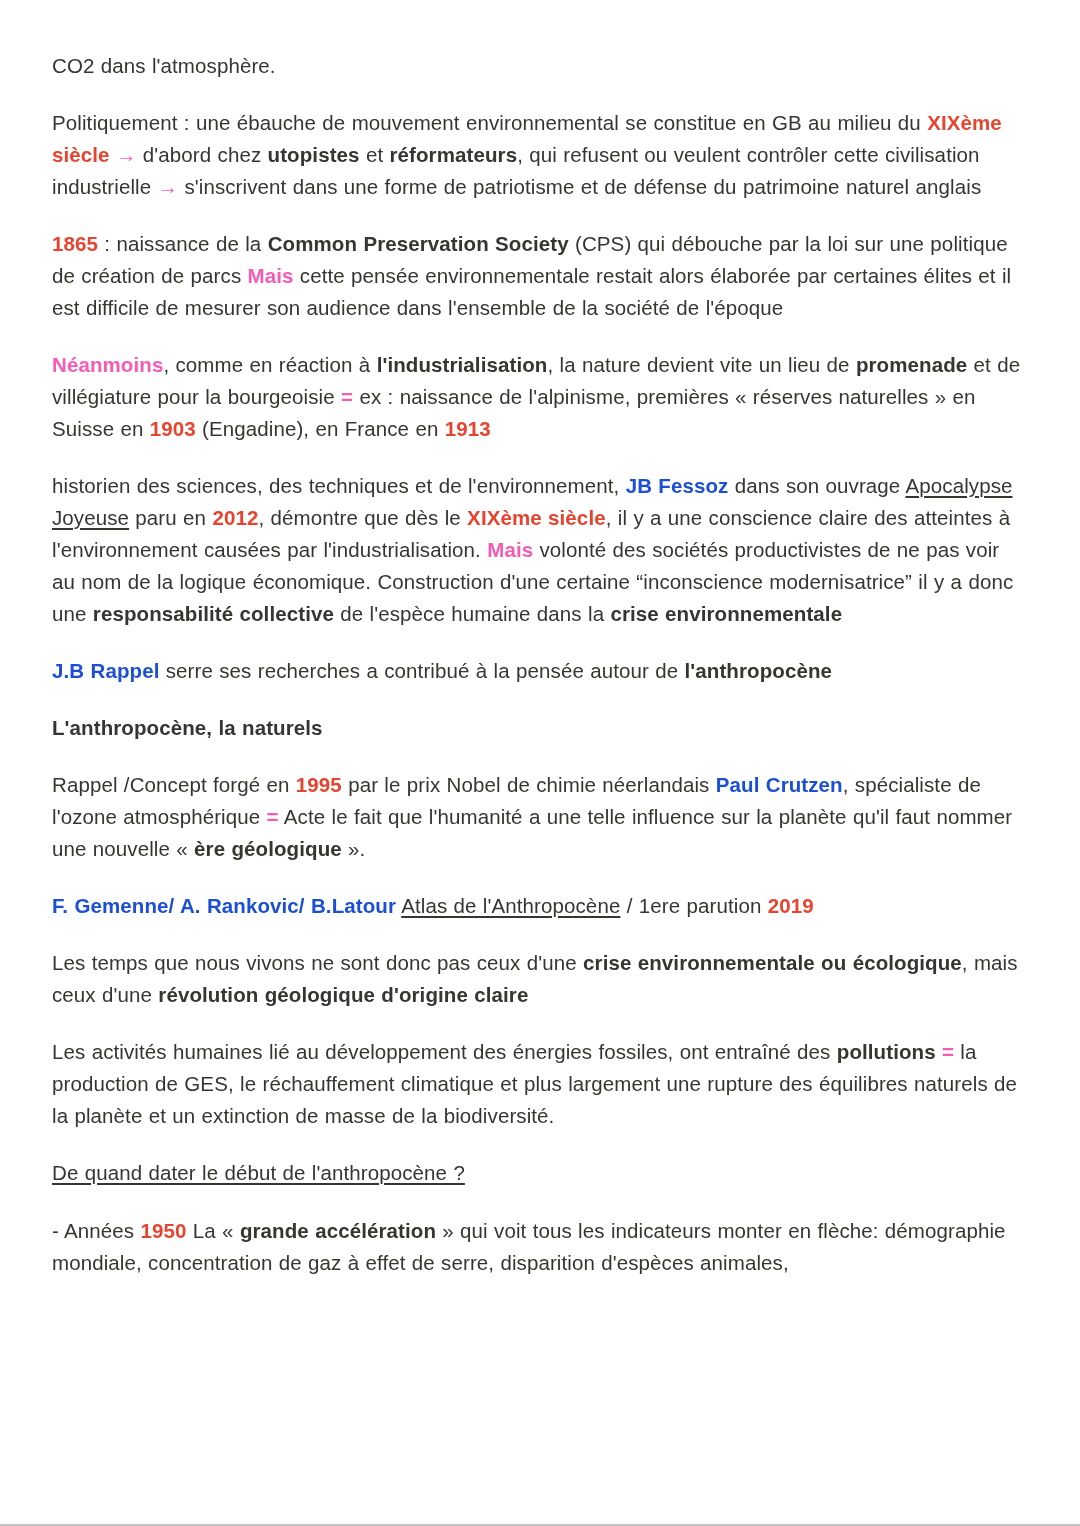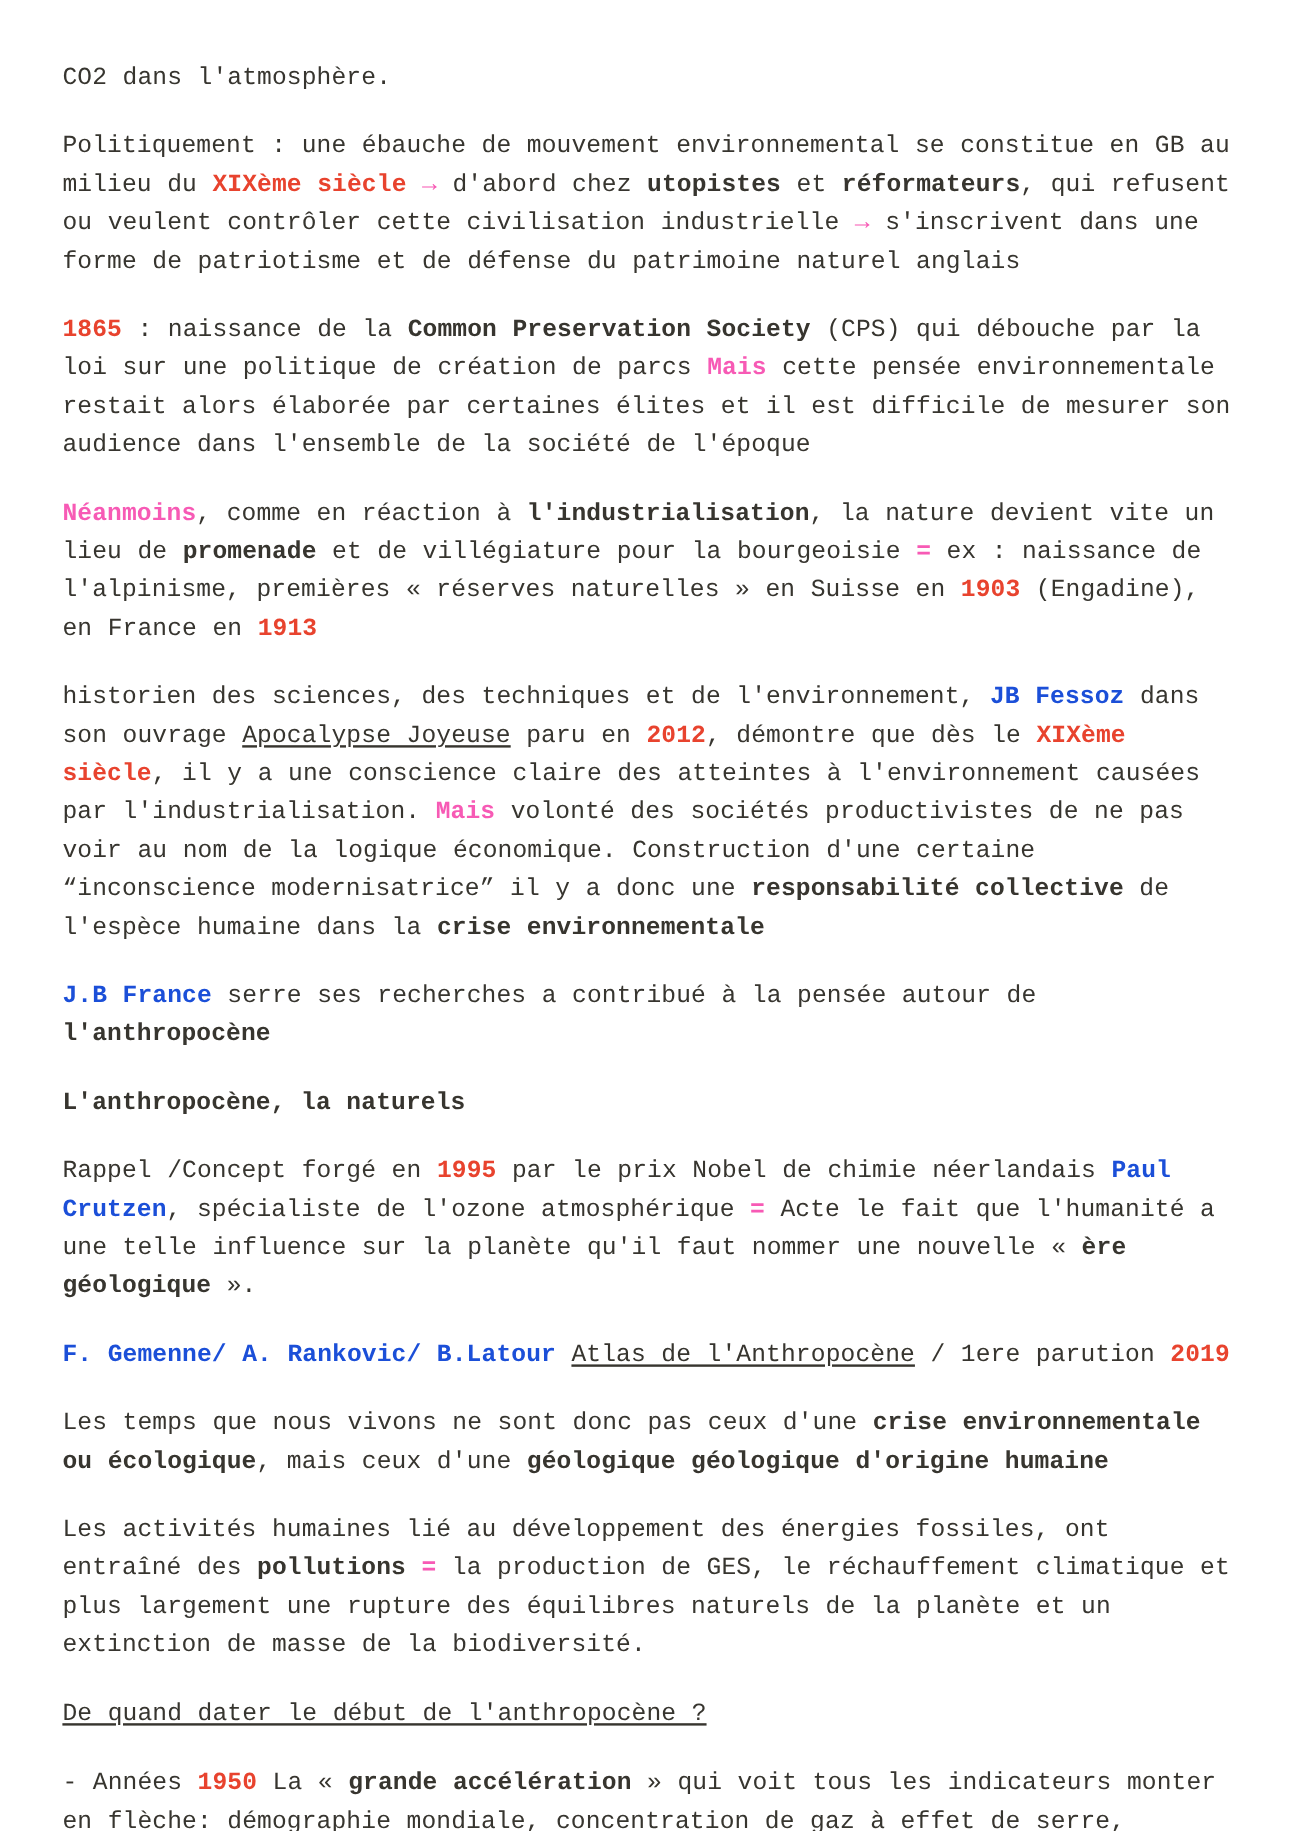--- a/index.html
+++ b/index.html
@@ -14,21 +14,20 @@
   }
   .doc {
     padding: 50px 52px 60px 52px;
   }
   .para {
     font-size: 20.5px;
     line-height: 32px;
     margin-bottom: 25px;
     letter-spacing: 0.1px;
     word-spacing: 0.5px;
-    font-family: Liberation Mono, monospace;
   }
   .para:last-child { margin-bottom: 0; margin-top: 26px; }
   .b { font-weight: 700; }
   .u { text-decoration: underline; text-underline-offset: 3px; text-decoration-thickness: 1.5px; }
   .red  { color: var(--red,  #e8432e); }
   .pink { color: var(--pink, #f75ab5); }
   .blue { color: var(--blue, #1b4fd8); }
   .page-bottom-divider {
     position: absolute;
     left: 0; right: 0; bottom: 0;
@@ -38,22 +37,22 @@
 </style>
 </head>
 <body>
 
 <div class="doc">
     <p class="para"><span>CO2 dans l'atmosphère.</span></p>
     <p class="para"><span>Politiquement : une ébauche de mouvement environnemental se constitue en GB au milieu du </span><span class="b red">XIXème siècle</span><span> </span><span class="pink">→</span><span> d'abord chez </span><span class="b">utopistes</span><span> et </span><span class="b">réformateurs</span><span>, qui refusent ou veulent contrôler cette civilisation industrielle </span><span class="pink">→</span><span> s'inscrivent dans une forme de patriotisme et de défense du patrimoine naturel anglais</span></p>
     <p class="para"><span class="b red">1865</span><span> : naissance de la </span><span class="b">Common Preservation Society</span><span> (CPS) qui débouche par la loi sur une politique de création de parcs </span><span class="b pink">Mais</span><span> cette pensée environnementale restait alors élaborée par certaines élites et il est difficile de mesurer son audience dans l'ensemble de la société de l'époque</span></p>
     <p class="para"><span class="b pink">Néanmoins</span><span>, comme en réaction à </span><span class="b">l'industrialisation</span><span>, la nature devient vite un lieu de </span><span class="b">promenade</span><span> et de villégiature pour la bourgeoisie </span><span class="b pink">=</span><span> ex : naissance de l'alpinisme, premières « réserves naturelles » en Suisse en </span><span class="b red">1903</span><span> (Engadine), en France en </span><span class="b red">1913</span></p>
     <p class="para"><span>historien des sciences, des techniques et de l'environnement, </span><span class="b blue">JB Fessoz</span><span> dans son ouvrage </span><span class="u">Apocalypse Joyeuse</span><span> paru en </span><span class="b red">2012</span><span>, démontre que dès le </span><span class="b red">XIXème siècle</span><span>, il y a une conscience claire des atteintes à l'environnement causées par l'industrialisation. </span><span class="b pink">Mais</span><span> volonté des sociétés productivistes de ne pas voir au nom de la logique économique. Construction d'une certaine “inconscience modernisatrice” il y a donc une </span><span class="b">responsabilité collective</span><span> de l'espèce humaine dans la </span><span class="b">crise environnementale</span></p>
-    <p class="para"><span class="b blue">J.B France</span><span> serre ses recherches a contribué à la pensée autour de </span><span class="b">l'anthropocène</span></p>
+    <p class="para"><span class="b blue">J.B Rappel</span><span> serre ses recherches a contribué à la pensée autour de </span><span class="b">l'anthropocène</span></p>
     <p class="para"><span class="b">L'anthropocène, la naturels</span></p>
     <p class="para"><span>Rappel /Concept forgé en </span><span class="b red">1995</span><span> par le prix Nobel de chimie néerlandais </span><span class="b blue">Paul Crutzen</span><span>, spécialiste de l'ozone atmosphérique </span><span class="b pink">=</span><span> Acte le fait que l'humanité a une telle influence sur la planète qu'il faut nommer une nouvelle « </span><span class="b">ère géologique</span><span> ».</span></p>
     <p class="para"><span class="b blue">F. Gemenne/ A. Rankovic/ B.Latour</span><span> </span><span class="u">Atlas de l'Anthropocène</span><span> / 1ere parution </span><span class="b red">2019</span></p>
-    <p class="para"><span>Les temps que nous vivons ne sont donc pas ceux d'une </span><span class="b">crise environnementale ou écologique</span><span>, mais ceux d'une </span><span class="b">géologique géologique d'origine humaine</span></p>
+    <p class="para"><span>Les temps que nous vivons ne sont donc pas ceux d'une </span><span class="b">crise environnementale ou écologique</span><span>, mais ceux d'une </span><span class="b">révolution géologique d'origine claire</span></p>
     <p class="para"><span>Les activités humaines lié au développement des énergies fossiles, ont entraîné des </span><span class="b">pollutions</span><span> </span><span class="b pink">=</span><span> la production de GES, le réchauffement climatique et plus largement une rupture des équilibres naturels de la planète et un extinction de masse de la biodiversité.</span></p>
     <p class="para"><span class="u">De quand dater le début de l'anthropocène ?</span></p>
     <p class="para"><span>- Années </span><span class="b red">1950</span><span> La « </span><span class="b">grande accélération</span><span> » qui voit tous les indicateurs monter en flèche: démographie mondiale, concentration de gaz à effet de serre, disparition d'espèces animales,</span></p>
   </div>
 <div class="page-bottom-divider"></div>
 
 </body></html>

